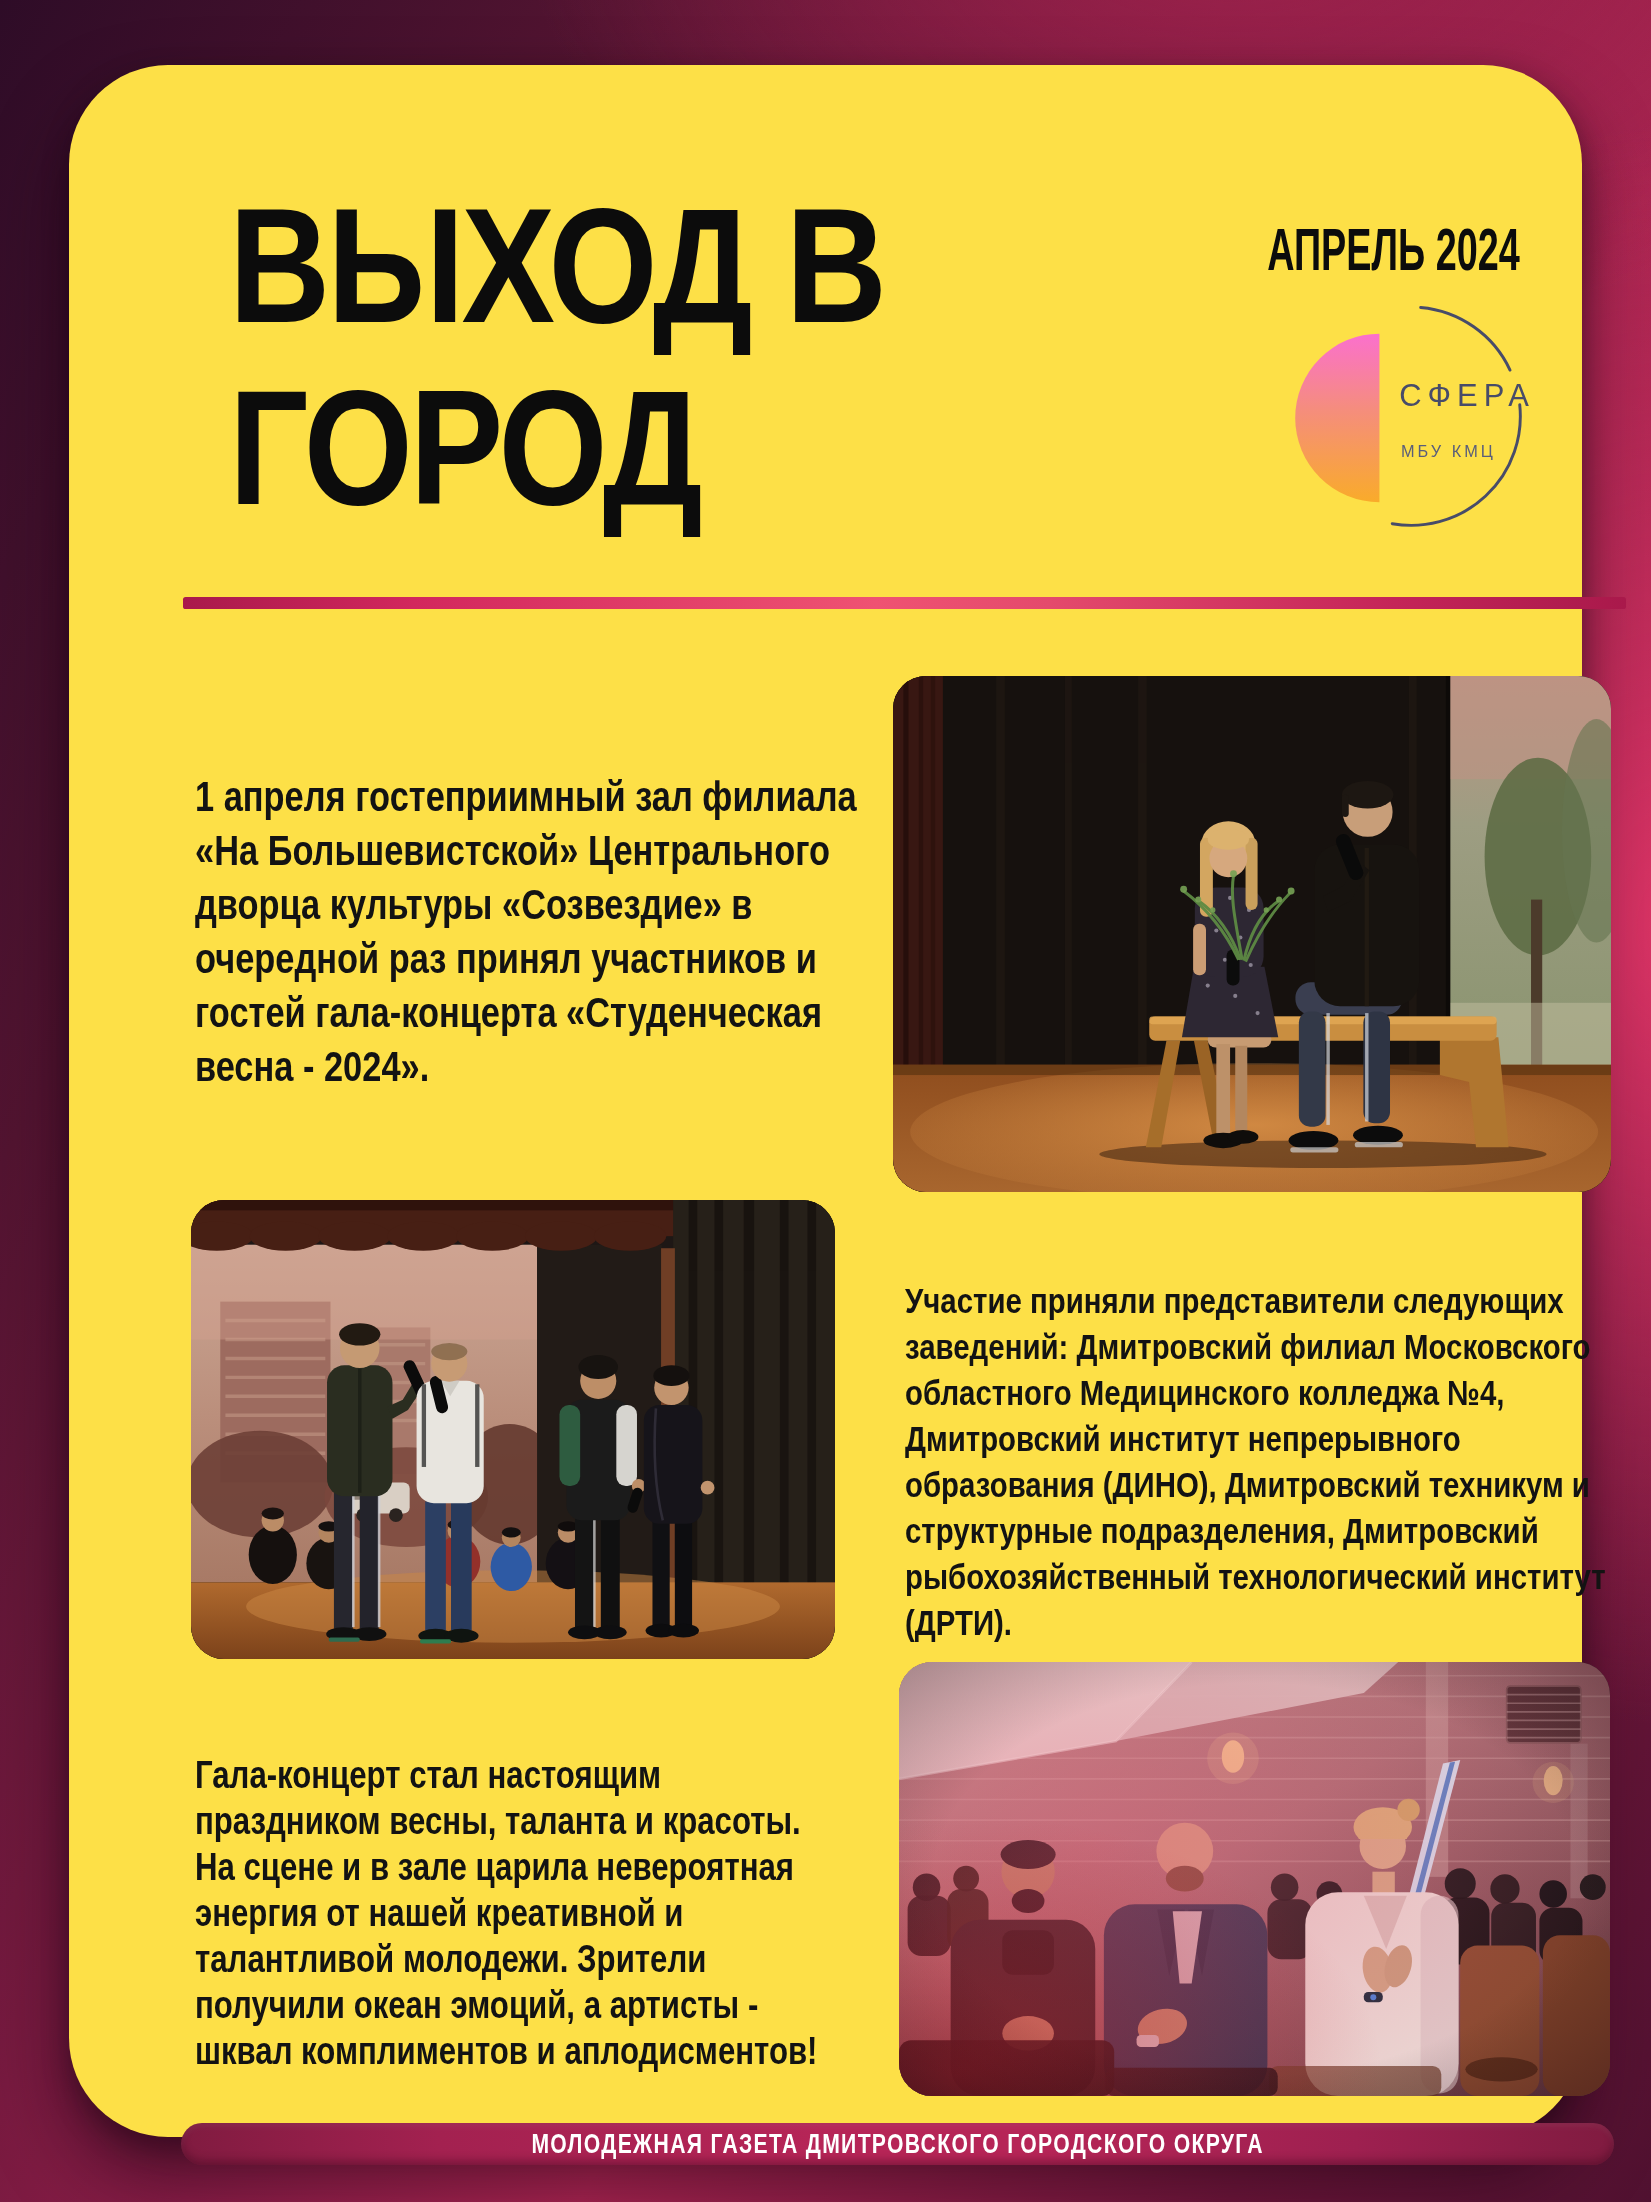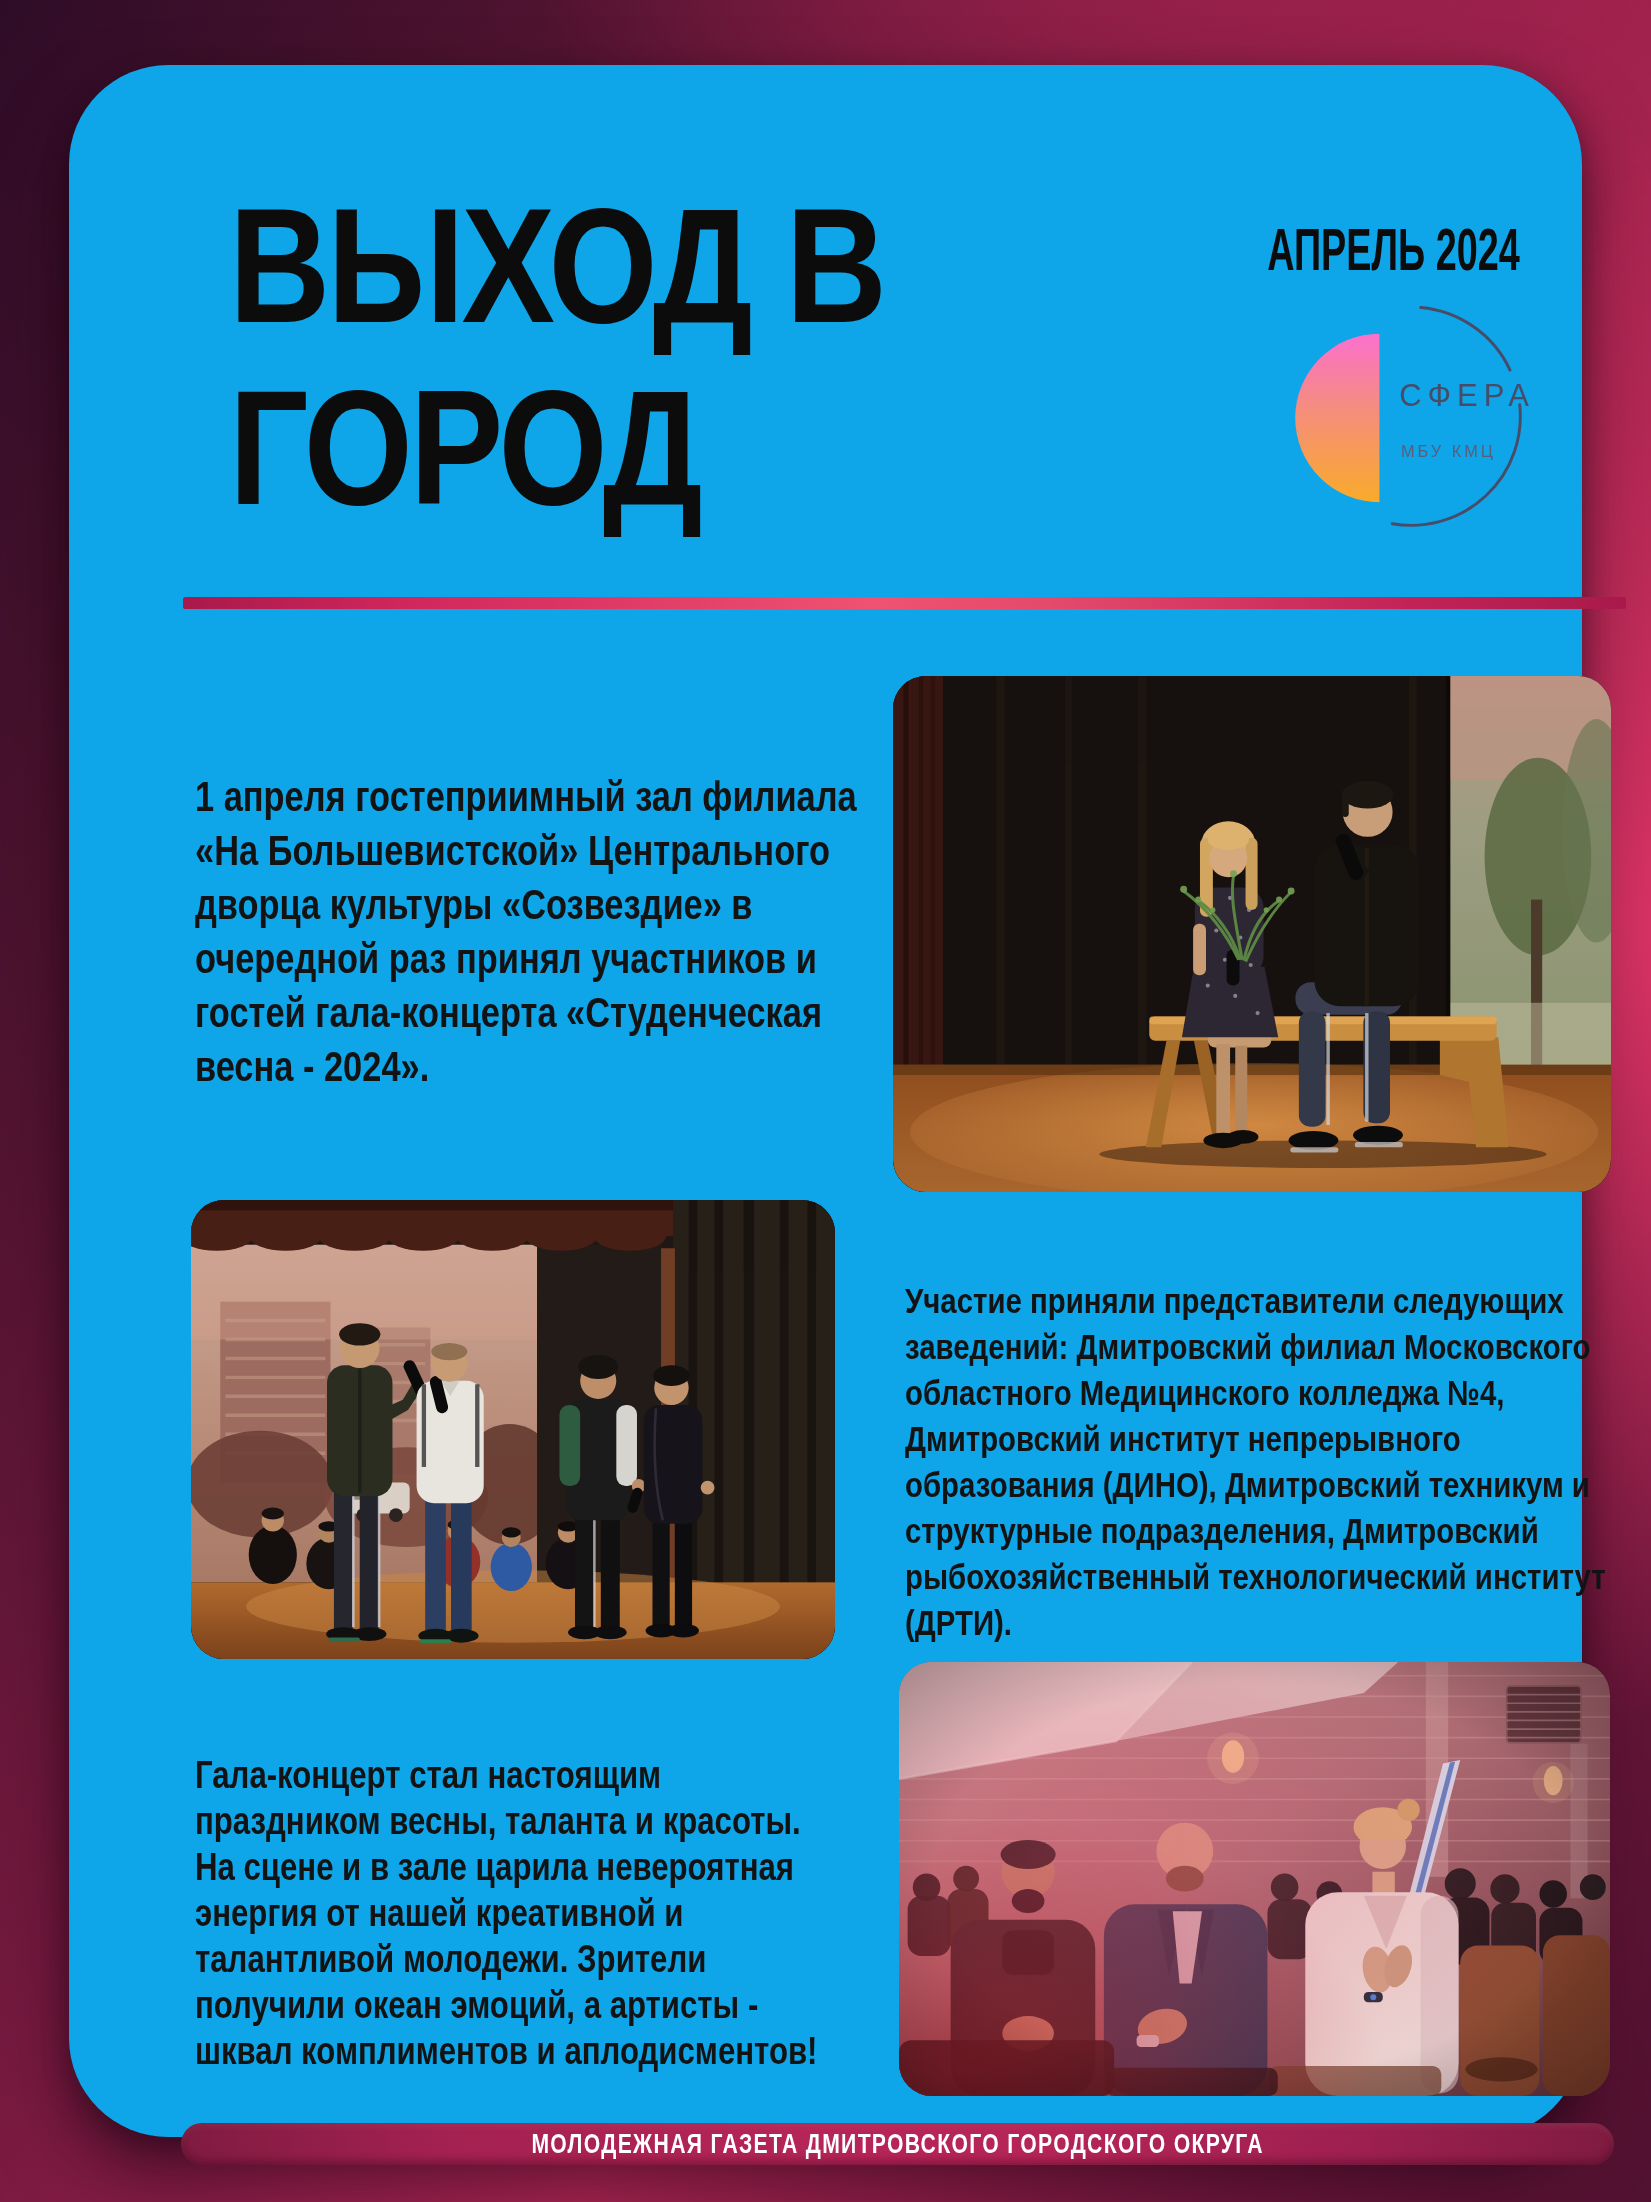--- a/index.html
+++ b/index.html
@@ -8,21 +8,21 @@
     font-family:"Liberation Sans", sans-serif;
     background-color:#4d102f;
     background-image:
       radial-gradient(989px 1291px at 102% 42%, rgba(226,53,104,.95) 0%, rgba(226,53,104,0) 62%),
       radial-gradient(1205px 774px at 75% -5%, rgba(160,34,76,.9) 0%, rgba(160,34,76,0) 60%),
       linear-gradient(118deg,#2e0c27 0%,#531431 22%,#8a1d47 48%,#a82450 62%,#6d163a 85%,#501130 100%);
   }
   .page{position:absolute;inset:0;}
   .card{
     position:absolute;left:69px;top:65px;width:1513px;height:2072px;
-    background:#0ea5e9;border-radius:99px;
+    background:#fde047;border-radius:99px;
     box-shadow:0 39px 73px rgba(22,3,16,.55), 0 10.3px 26px rgba(22,3,16,.35);
   }
   .title{
     position:absolute;left:160px;top:110px;margin:0;color:#0c0c0c;
     font-size:163px;line-height:182px;font-weight:800;letter-spacing:-3.4px;
     white-space:pre-line;transform:scaleX(.86);transform-origin:left top;width:946px;
   }
   .issue{
     position:absolute;left:1101px;top:155px;width:447px;margin:0;text-align:center;
     color:#0c0c0c;font-size:60px;line-height:60px;font-weight:800;letter-spacing:0;

